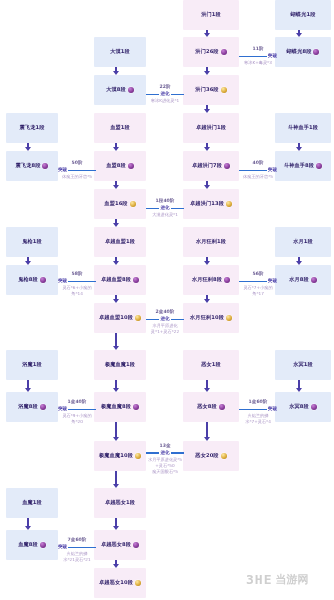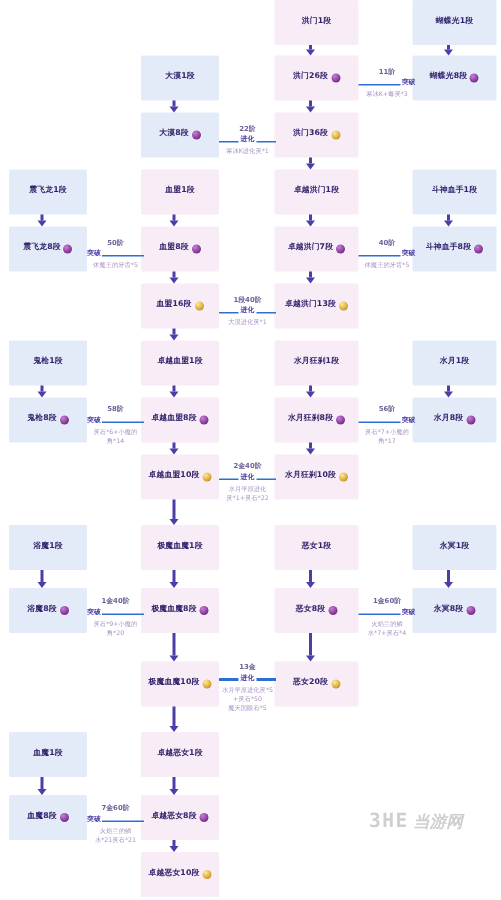--- a/index.html
+++ b/index.html
@@ -88,21 +88,21 @@
 
   
   .wm{
     position:absolute;
     display:flex;align-items:center;gap:3px;
     color:#cfcfcf;
     font-weight:bold;
     user-select:none;
   }
   .wm .wm3he{font-size:13px;letter-spacing:1px;font-family:"DejaVu Sans Mono","Liberation Mono",monospace;}
-  .wm .wmcn{font-size:11px;font-style:italic;}
+  .wm .wmcn{font-size:11px;}
 </style>
 </head>
 <body>
 
 <div id="stage">
     <div class="node pink" style="left: 183px; top: 0px; width: 56px; height: 30px;">
       <span class="lbl">洪门1段</span>
     </div>
     <div class="node blue" style="left: 275px; top: 0px; width: 56px; height: 30px;">
       <span class="lbl">蝴蝶光1段</span>
@@ -469,17 +469,17 @@
     </div>
     <div class="conn" style="left: 58px; top: 534px; width: 38px; height: 32px;">
       <div class="cost">7金60阶</div>
       <div class="midrow">
         <div class="act">突破</div>
         <div class="bar"></div>
       </div>
       <div class="mat">火焰兰的鳞</div>
       <div class="mat">水*21灵石*21</div>
     </div>
-    <div class="wm" style="left: 246px; top: 540px;">
+    <div class="wm" style="left: 246px; top: 572px;">
       <span class="wm3he">3HE</span>
       <span class="wmcn">当游网</span>
     </div>
   </div>
 
 </body></html>

